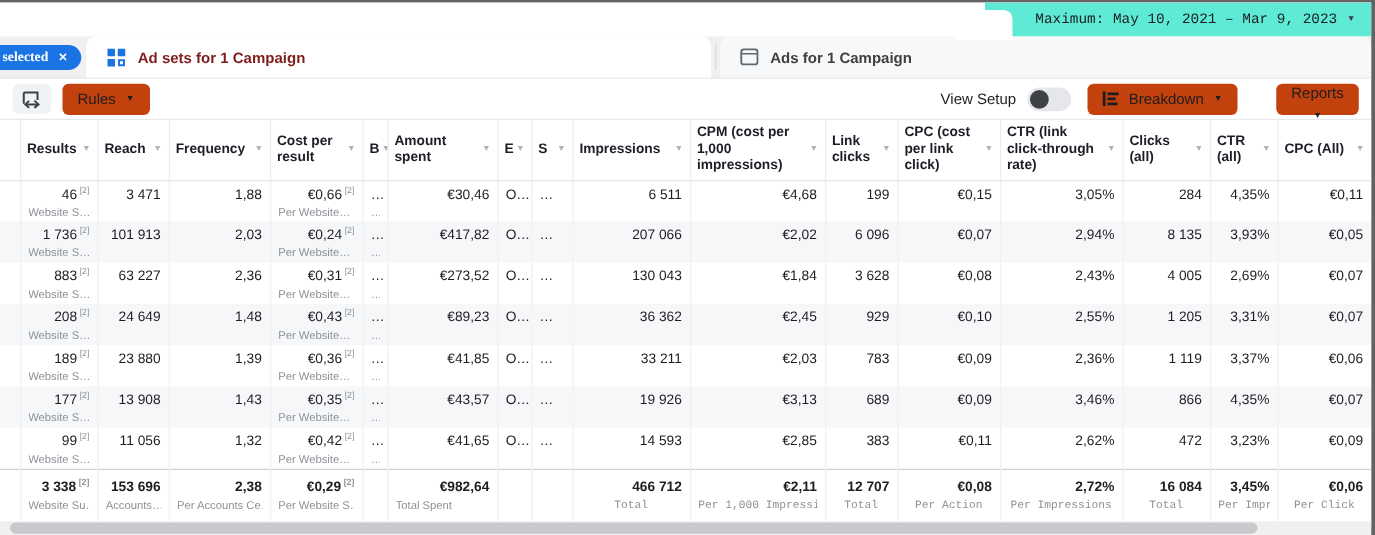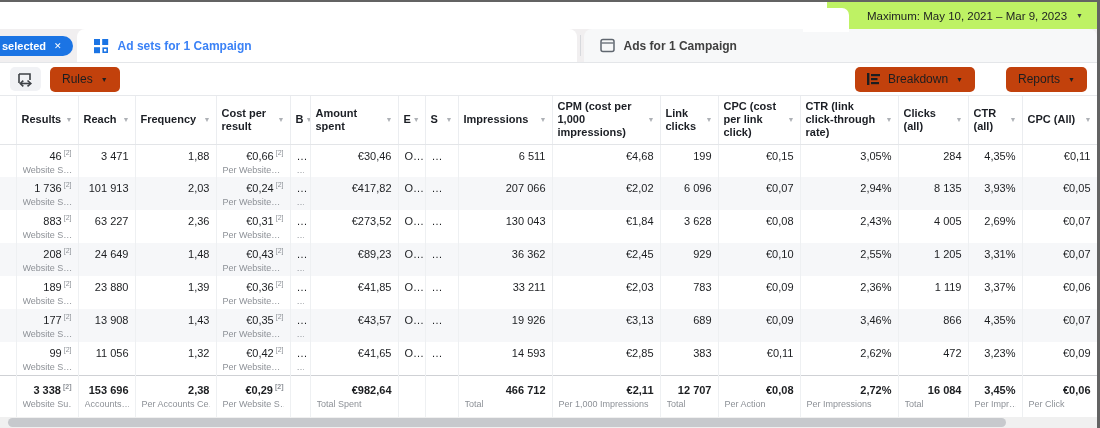--- a/index.html
+++ b/index.html
@@ -6,50 +6,50 @@
   body { margin: 0; background: #fff; font-family: "Liberation Sans", "DejaVu Sans", sans-serif; }
   .screen {
     width: 1100px; height: 428px; position: relative; overflow: hidden;
     color: #1c1e21; background: #fff;
     border-top: 2px solid #636363; border-right: 3px solid #636363;
   }
 
   
   .topstrip { height: 27px; background: #fff; display: flex; justify-content: flex-end; position: relative; }
   .date-panel {
-    background: #bef264; display: flex; align-items: center; gap: 9px;
-    padding: 0 14px 0 40px; border-radius: 0 0 0 6px; position: relative;
+    background: #5eead4; display: flex; align-items: center; gap: 9px;
+    padding: 0 14px 0 40px; border-radius: 0 0 0 6px; position: relative; font-family: Liberation Mono, monospace;
   }
   .search-stub { position: absolute; left: -24px; top: 6px; width: 46px; height: 24px; background: #fff; border-radius: 7px 7px 0 0; }
   .date-text { font-size: 11.5px; color: #1c1e21; }
   .dd-caret { font-size: 7px; color: #3a3c40; }
 
   
   .tabbar { height: 34px; background: #f1eff0; display: flex; align-items: stretch; border-bottom: 1px solid #e4e6e9; }
-  .pill-zone { flex: 0 0 64px; display: flex; align-items: center; overflow: visible; }
+  .pill-zone { flex: 0 0 64px; display: flex; align-items: center; overflow: visible; font-family: Liberation Serif, serif; }
   .pill {
     margin-left: -16px; background: #1b74e4; color: #fff; font-size: 11px; font-weight: bold;
     border-radius: 14px; padding: 4px 11px 4px 18px; display: flex; align-items: center; gap: 8px; white-space: nowrap;
   }
   .pill .x { font-size: 9px; cursor: pointer; }
   .tab { display: flex; align-items: center; gap: 9px; font-size: 12px; font-weight: bold; padding: 0 16px; }
-  .tab-adsets { flex: 0 0 500px; background: #fff; color: #3b82f6; border-radius: 8px 8px 0 0; margin-left: 4px; }
+  .tab-adsets { flex: 0 0 500px; background: #fff; color: #7f1d1d; border-radius: 8px 8px 0 0; margin-left: 4px; }
   .tab-divider { width: 1px; background: #d7d9dd; margin: 6px 3px; }
   .tab-ads { flex: 1; background: #f7f8f9; color: #404040; border-radius: 8px 8px 0 0; }
 
   
   .toolbar { height: 33px; background: #fff; display: flex; align-items: center; gap: 9px; padding: 0 10px; border-bottom: 1px solid #e7e9ec; }
   .icon-btn { width: 31px; height: 24px; border-radius: 5px; background: #f1f2f5; display: flex; align-items: center; justify-content: center; cursor: pointer; }
   .btn { background: #c2410c; border-radius: 5px; height: 25px; display: inline-flex; align-items: center; gap: 8px; padding: 0 12px; font-size: 12px; color: #1c1e21; cursor: pointer; white-space: nowrap; }
   .btn .dd-caret { color: #1c1e21; }
   .spacer { flex: 1; }
   .view-setup { display: flex; align-items: center; gap: 9px; font-size: 12px; margin-right: 4px; }
   .toggle { width: 35px; height: 19px; border-radius: 10px; background: #e5e7eb; position: relative; cursor: pointer; }
   .knob { position: absolute; left: 2px; top: 2px; width: 15px; height: 15px; border-radius: 50%; background: #3e4146; }
-  .reports-btn { margin-left: 22px; }
+  .reports-btn { margin-left: 22px; flex-direction: column; }
 
   
   table.metrics { width: 1097px; table-layout: fixed; border-collapse: collapse; }
   thead th {
     border-right: 1px solid #ebedf0; border-bottom: 1px solid #e3e5e8;
     padding: 4px 5px; font-size: 11px; font-weight: bold; color: #1b1e24;
     height: 45px; text-align: left; vertical-align: middle; overflow: hidden;
   }
   .hwrap { display: flex; align-items: center; justify-content: space-between; gap: 2px; }
   .hlabel { line-height: 1.2; white-space: normal; }
@@ -63,21 +63,21 @@
     border-top: 1px solid #cfd1d5; border-right: 1px solid #eef0f2;
     padding: 7px 6px 0 6px; height: 47px; font-size: 11px; font-weight: bold;
     vertical-align: top; white-space: nowrap; overflow: hidden;
   }
   .cell-value { line-height: 1.3; }
   .al-right .cell-value { text-align: right; }
   .al-left .cell-value { text-align: left; }
   .al-center .cell-value { text-align: center; }
   .cell-sub { font-size: 9px; color: #8d9197; margin-top: 2px; font-weight: normal; overflow: hidden; white-space: nowrap; }
   .sub-left { text-align: left; }
-  .sub-right { text-align: left; }
+  .sub-right { text-align: center; font-family: Liberation Mono, monospace; }
   sup.ref { font-size: 7px; color: #8d9197; margin-left: 2px; vertical-align: super; line-height: 0; }
 
   
   .hscroll { position: absolute; left: 0; right: 0; bottom: 0; height: 11px; background: #f0f0f0; }
   .hthumb { position: absolute; left: 8px; top: 1px; height: 9px; width: 998px; background: #c7c9cd; border-radius: 5px; cursor: pointer; }
 </style>
 </head>
 <body>
 
 <div class="screen">
@@ -130,20 +130,26 @@
             <path d="M10.5 8.5 L13.8 11.5 L10.5 14.3" fill="none" stroke="#3e4146" stroke-width="1.6"></path>
             <path d="M6.3 8.7 L3.3 11.5 L6.3 14.3" fill="none" stroke="#3e4146" stroke-width="1.6"></path>
           </svg>
       </span>
     </div>
     <div class="btn">
       <span>Rules</span>
       <span class="dd-caret">▼</span>
     </div>
     <div class="spacer"></div>
+    <div class="view-setup">
+      <span>View Setup</span>
+      <span class="toggle">
+          <span class="knob"></span>
+        </span>
+    </div>
     <div class="btn">
       <span style="display:inline-flex;">
         <svg width="13" height="12" viewBox="0 0 13 12">
             <rect x="0" y="0" width="2.4" height="12" fill="#1c1e21"></rect>
             <rect x="4" y="1" width="9" height="2.2" fill="#1c1e21"></rect>
             <rect x="4" y="5" width="6.5" height="2.2" fill="#1c1e21"></rect>
             <rect x="4" y="9" width="8" height="2.2" fill="#1c1e21"></rect>
           </svg>
       </span>
       <span>Breakdown</span>

